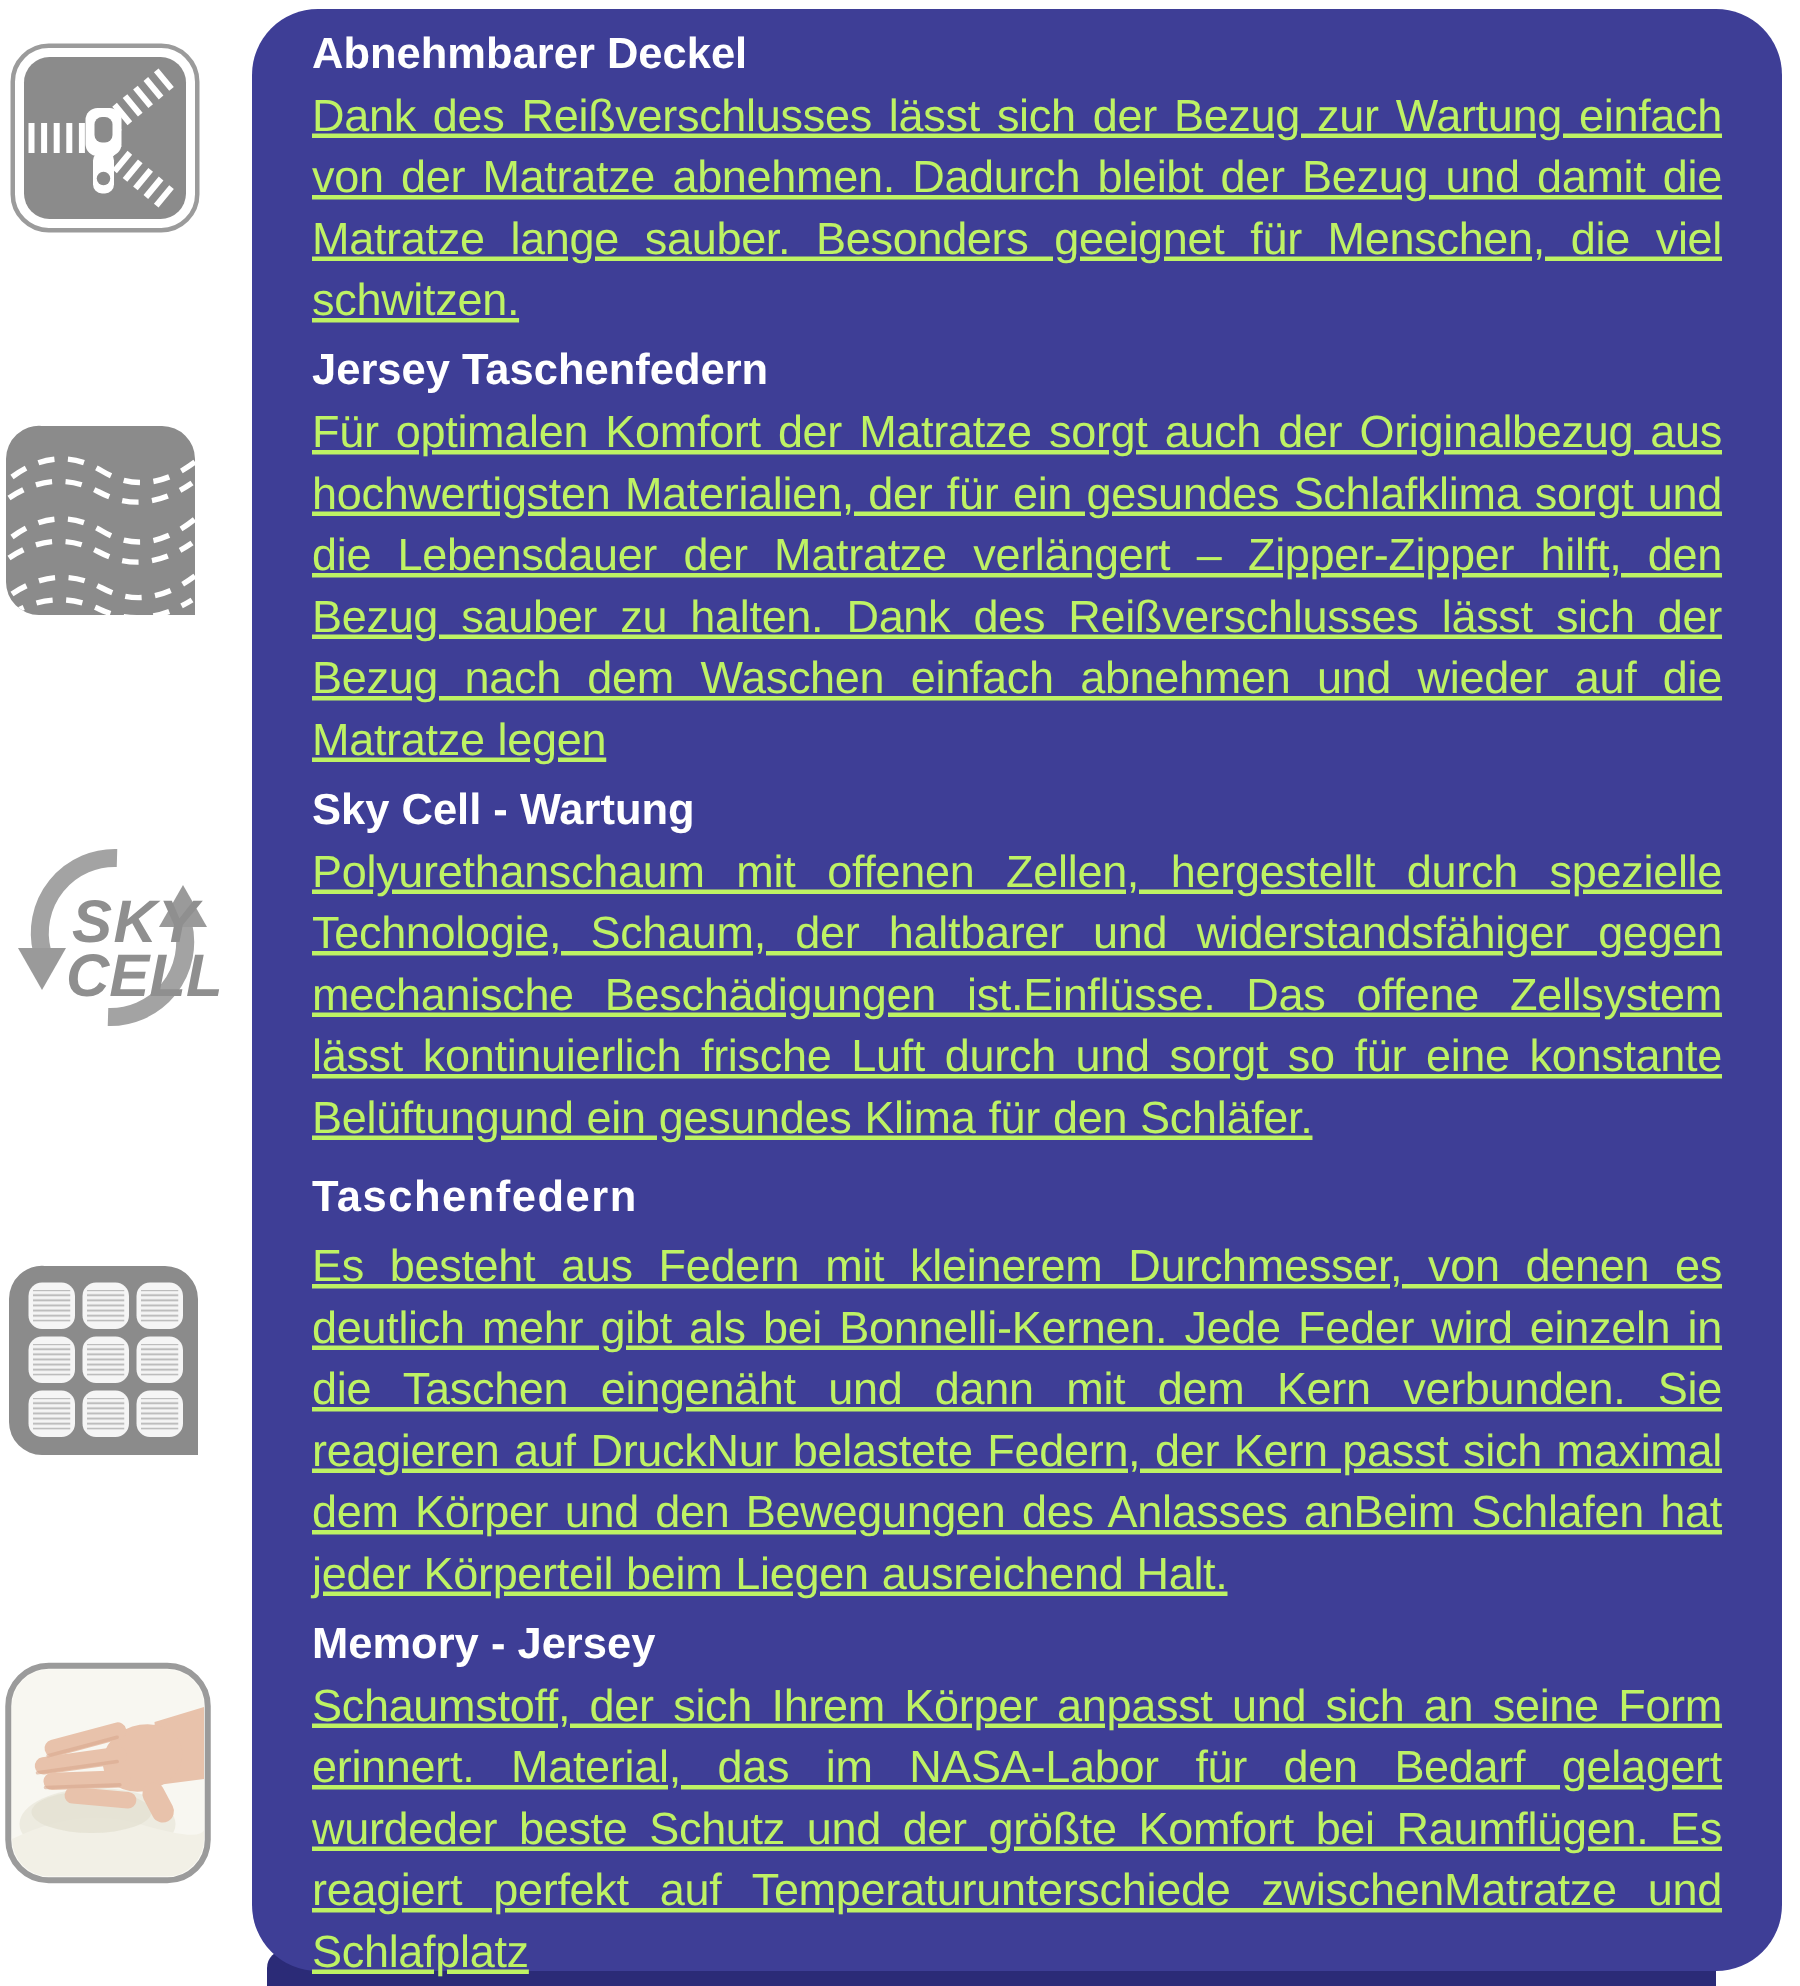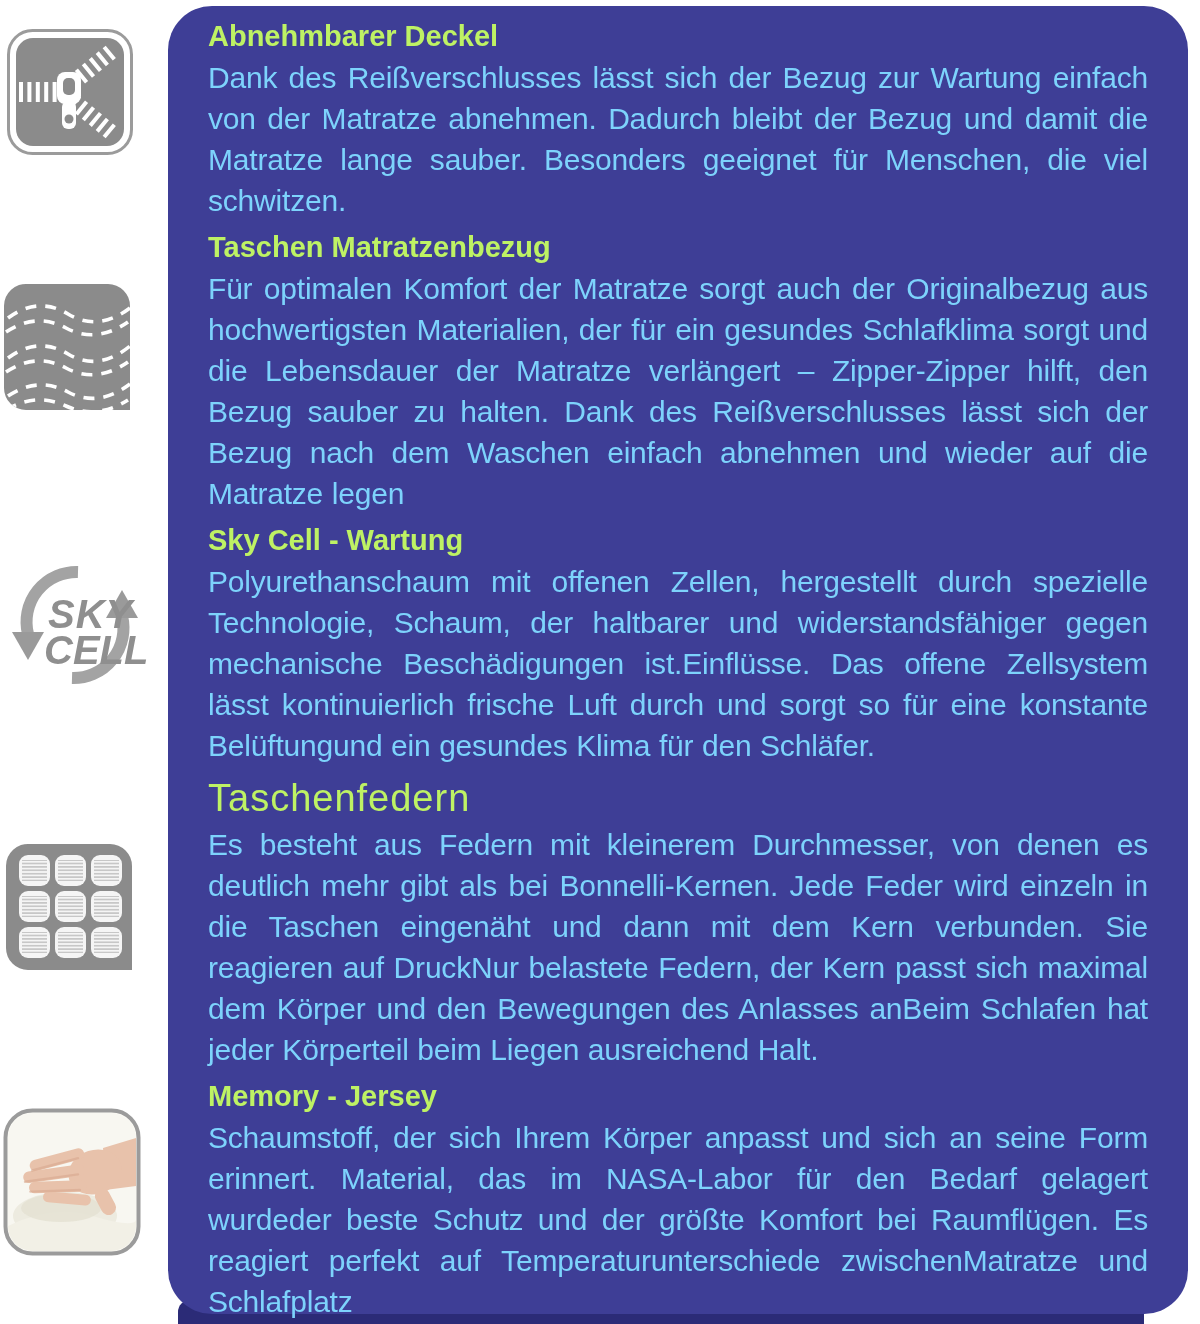--- a/index.html
+++ b/index.html
@@ -11,29 +11,29 @@
     position:absolute;left:178px;top:1300px;width:966px;height:24px;
     background:#2B2B77;border-radius:12px 12px 0 0;z-index:0;
   }
   .panel{
     position:absolute;left:168px;top:6px;width:1020px;height:1308px;
     background:#3E3E96;border-radius:44px;z-index:1;
     box-sizing:border-box;padding:10px 40px 0 40px;
   }
   .section{margin:0 0 6px 0;}
   .section h2{
-    margin:0;color:#bef264;font-size:29px;font-weight:700;line-height:41px;
+    margin:0;color:#ffffff;font-size:29px;font-weight:700;line-height:41px;
     letter-spacing:0px;
   }
   .section h2.big{
-    font-size:38px;line-height:52px;font-weight:400;letter-spacing:1px;
+    font-size:29px;line-height:52px;font-weight:700;letter-spacing:1px;
   }
   .section p{
-    margin:0;color:#7dd3fc;font-size:30px;line-height:41px;
-    text-align:justify;letter-spacing:-0.2px;word-spacing:0.5px;
+    margin:0;color:#bef264;font-size:30px;line-height:41px;
+    text-align:justify;letter-spacing:-0.2px;word-spacing:0.5px;text-decoration:underline;
   }
   .icon-rail{position:absolute;left:0;top:0;width:148px;height:1324px;z-index:2;}
   .icon-box{position:absolute;}
   .icon-box svg{display:block;}
 </style>
 </head>
 <body>
 
 <div class="bottom-bar"></div>
 
@@ -167,21 +167,21 @@
 </div>
 
 <div class="panel">
 
   <div class="section">
     <h2>Abnehmbarer Deckel</h2>
     <p>Dank des Reißverschlusses lässt sich der Bezug zur Wartung einfach von der Matratze abnehmen. Dadurch bleibt der Bezug und damit die Matratze lange sauber. Besonders geeignet für Menschen, die viel schwitzen.</p>
   </div>
 
   <div class="section">
-    <h2>Taschen Matratzenbezug</h2>
+    <h2>Jersey Taschenfedern</h2>
     <p>Für optimalen Komfort der Matratze sorgt auch der Originalbezug aus hochwertigsten Materialien, der für ein gesundes Schlafklima sorgt und die Lebensdauer der Matratze verlängert – Zipper-Zipper hilft, den Bezug sauber zu halten. Dank des Reißverschlusses lässt sich der Bezug nach dem Waschen einfach abnehmen und wieder auf die Matratze legen</p>
   </div>
 
   <div class="section">
     <h2>Sky Cell - Wartung</h2>
     <p>Polyurethanschaum mit offenen Zellen, hergestellt durch spezielle Technologie, Schaum, der haltbarer und widerstandsfähiger gegen mechanische Beschädigungen ist.Einflüsse. Das offene Zellsystem lässt kontinuierlich frische Luft durch und sorgt so für eine konstante Belüftungund ein gesundes Klima für den Schläfer.</p>
   </div>
 
   <div class="section">
     <h2 class="big">Taschenfedern</h2>

